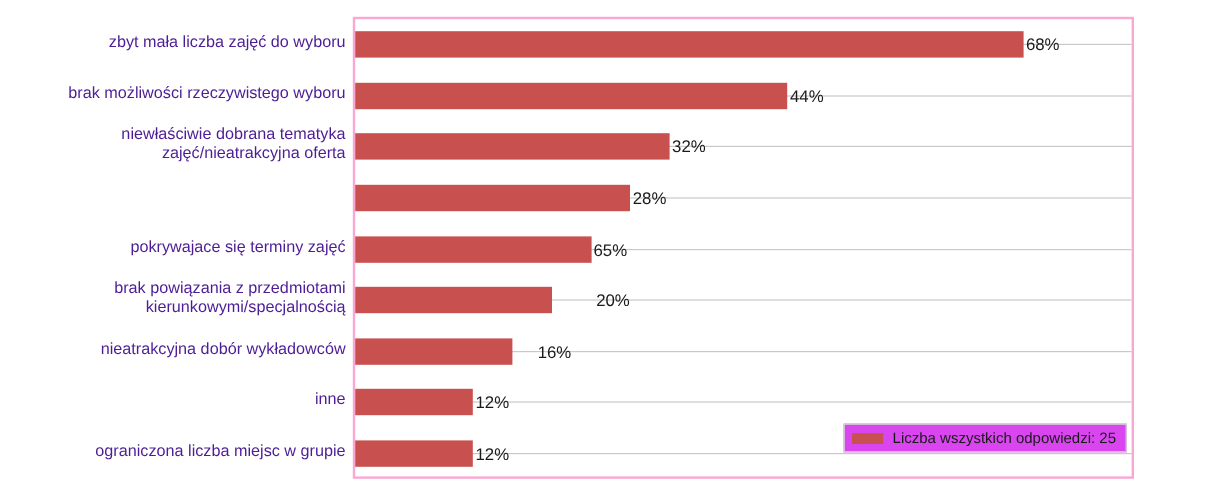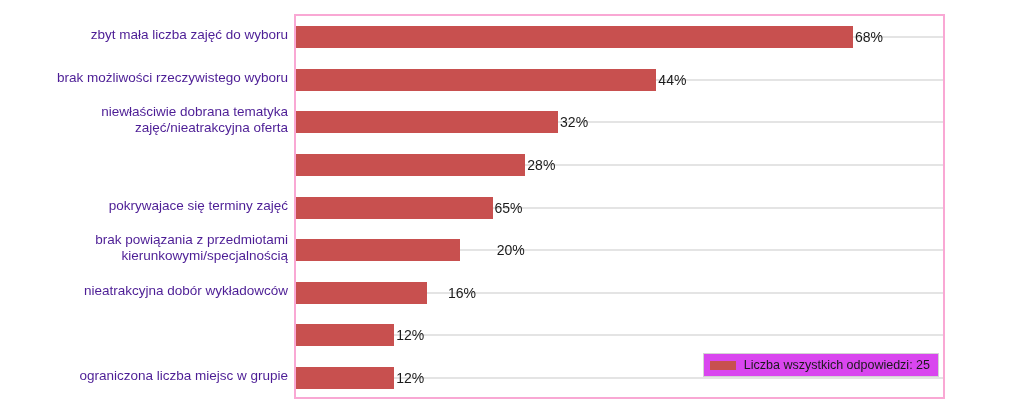--- a/index.html
+++ b/index.html
@@ -125,20 +125,21 @@
 
   <div id="axis-labels">
       <div class="cat-label" style="top: 35.2778px;">zbyt mała liczba zajęć do wyboru</div>
       <div class="cat-label" style="top: 77.8333px; margin-left: 46px;">brak możliwości rzeczywistego wyboru</div>
       <div class="cat-label" style="top: 120.389px;">niewłaściwie dobrana tematyka
 zajęć/nieatrakcyjna oferta</div>
       <div class="cat-label" style="top: 205.5px;">pokrywajace się terminy zajęć</div>
       <div class="cat-label" style="top: 248.056px;">brak powiązania z przedmiotami
 kierunkowymi/specjalnością</div>
       <div class="cat-label" style="top: 290.611px;">nieatrakcyjna dobór wykładowców</div>
+      <div class="cat-label" style="top: 333.167px;">inne</div>
       <div class="cat-label" style="top: 375.722px;">ograniczona liczba miejsc w grupie</div>
     </div>
 
   <div id="plot-area">
     <div id="plot-inner">
         <div class="gridline" style="top: 21.2778px;"></div>
         <div class="bar-row" style="top: 21.2778px;">
           <div class="bar" style="width: 86.0759%; background: rgb(200, 80, 79);"></div>
           <span class="bar-value" style="left: 86.0759%;">68%</span>
         </div>

